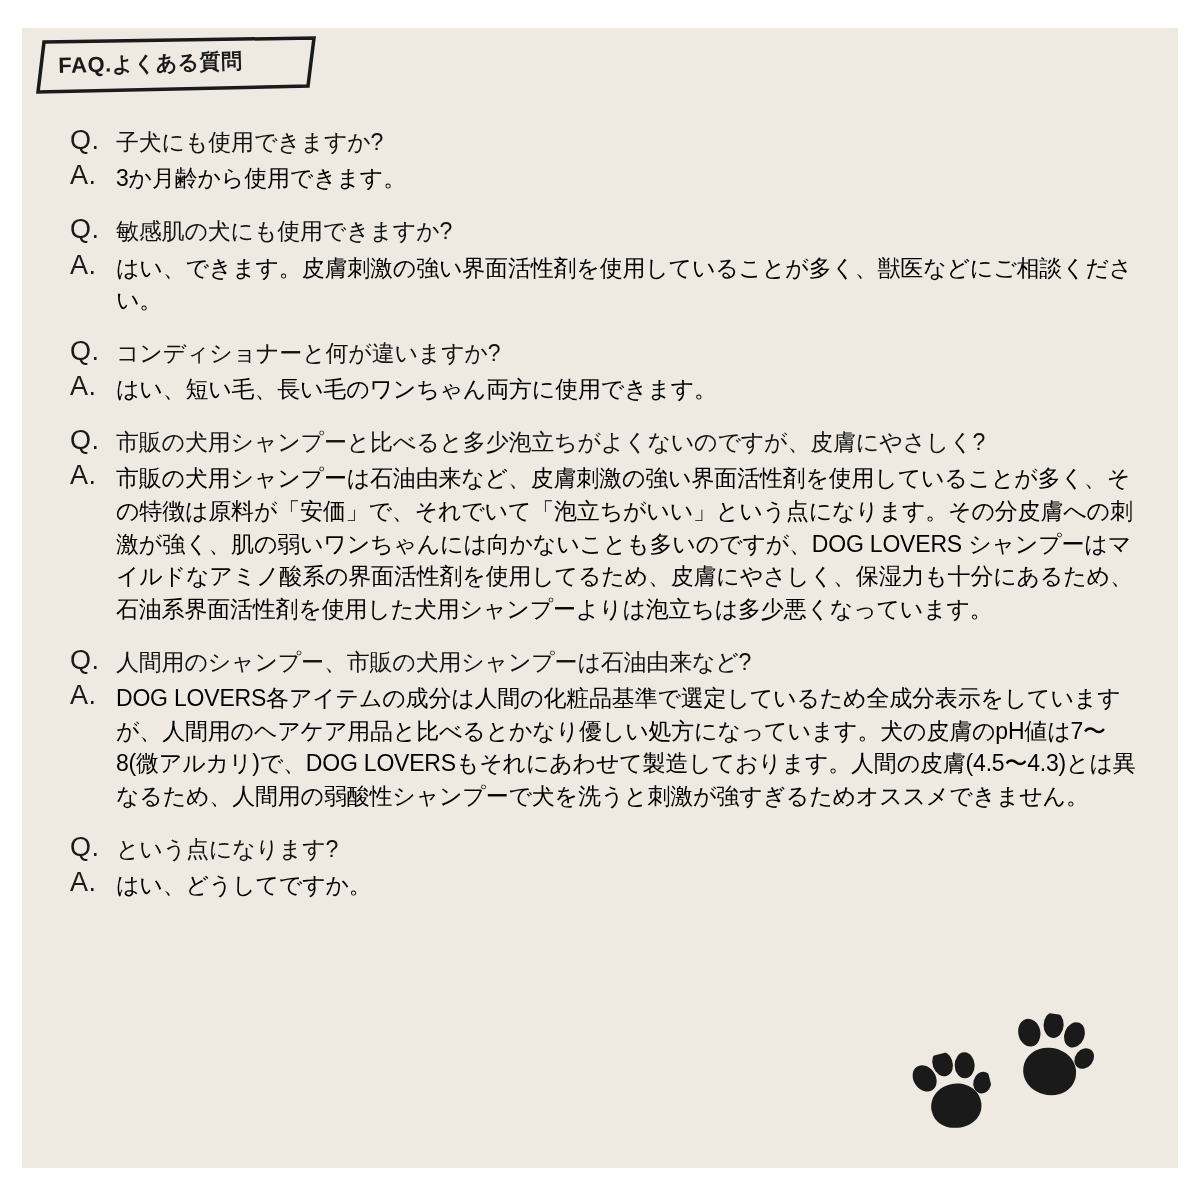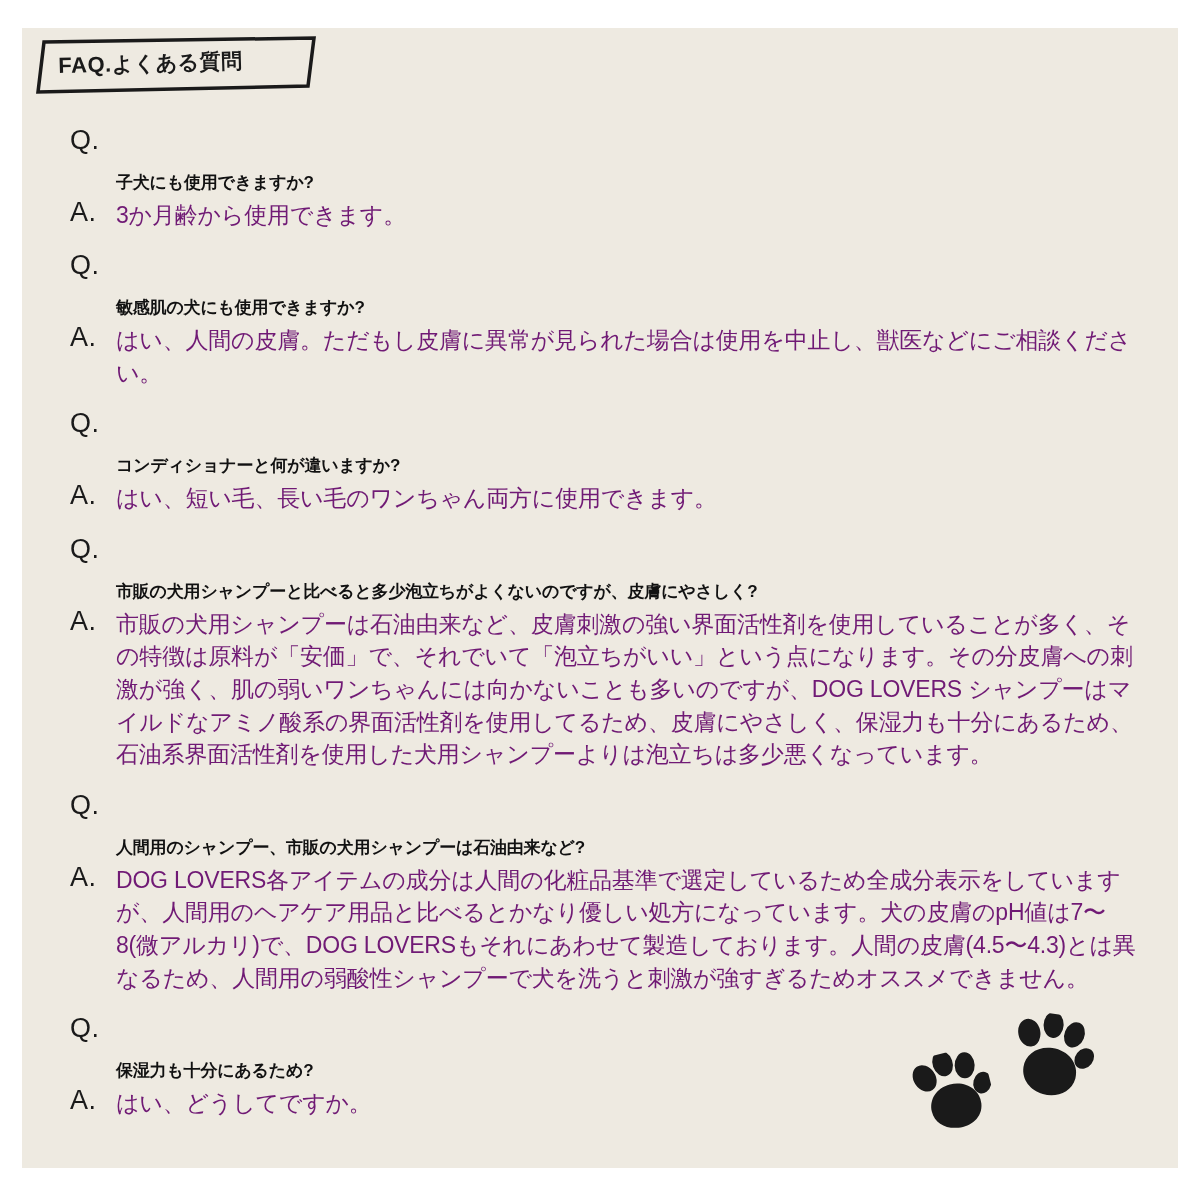--- a/index.html
+++ b/index.html
@@ -89,34 +89,33 @@
     font-family: "Liberation Sans", sans-serif;
     font-weight: 400;
     letter-spacing: 0.5px;
   }
   .marker.q-marker {
     font-weight: 400;
   }
 
   .q-text {
     flex: 1 1 auto;
-    font-size: 17px;
-    font-weight: 700;
+    font-size: 23px;
+    font-weight: 400;
     color: #111111;
     line-height: 1.28;
     padding-top: 4px;
     letter-spacing: -0.2px;
-    margin-top: 44px;
   }
 
   .a-text {
     flex: 1 1 auto;
     font-size: 23px;
     font-weight: 400;
-    color: #701a75;
+    color: #000000;
     line-height: 1.42;
     padding-top: 3px;
     letter-spacing: -0.2px;
   }
 
   .q-row { margin-bottom: 2px; }
   .a-row { margin-bottom: 0; }
 
   
   .paws {
@@ -162,21 +161,21 @@
       </div>
     </div>
 
     <div class="faq-item">
       <div class="qa-row q-row">
         <div class="marker q-marker">Q.</div>
         <div class="q-text">敏感肌の犬にも使用できますか?</div>
       </div>
       <div class="qa-row a-row">
         <div class="marker a-marker">A.</div>
-        <div class="a-text">はい、人間の皮膚。ただもし皮膚に異常が見られた場合は使用を中止し、獣医などにご相談ください。</div>
+        <div class="a-text">はい、できます。皮膚刺激の強い界面活性剤を使用していることが多く、獣医などにご相談ください。</div>
       </div>
     </div>
 
     <div class="faq-item">
       <div class="qa-row q-row">
         <div class="marker q-marker">Q.</div>
         <div class="q-text">コンディショナーと何が違いますか?</div>
       </div>
       <div class="qa-row a-row">
         <div class="marker a-marker">A.</div>
@@ -202,21 +201,21 @@
       </div>
       <div class="qa-row a-row">
         <div class="marker a-marker">A.</div>
         <div class="a-text">DOG LOVERS各アイテムの成分は人間の化粧品基準で選定しているため全成分表示をしていますが、人間用のヘアケア用品と比べるとかなり優しい処方になっています。犬の皮膚のpH値は7〜8(微アルカリ)で、DOG LOVERSもそれにあわせて製造しております。人間の皮膚(4.5〜4.3)とは異なるため、人間用の弱酸性シャンプーで犬を洗うと刺激が強すぎるためオススメできません。</div>
       </div>
     </div>
 
     <div class="faq-item">
       <div class="qa-row q-row">
         <div class="marker q-marker">Q.</div>
-        <div class="q-text">保湿力も十分にあるため?</div>
+        <div class="q-text">という点になります?</div>
       </div>
       <div class="qa-row a-row">
         <div class="marker a-marker">A.</div>
         <div class="a-text">はい、どうしてですか。</div>
       </div>
     </div>
 
   </div>
 
   <div class="paws">

